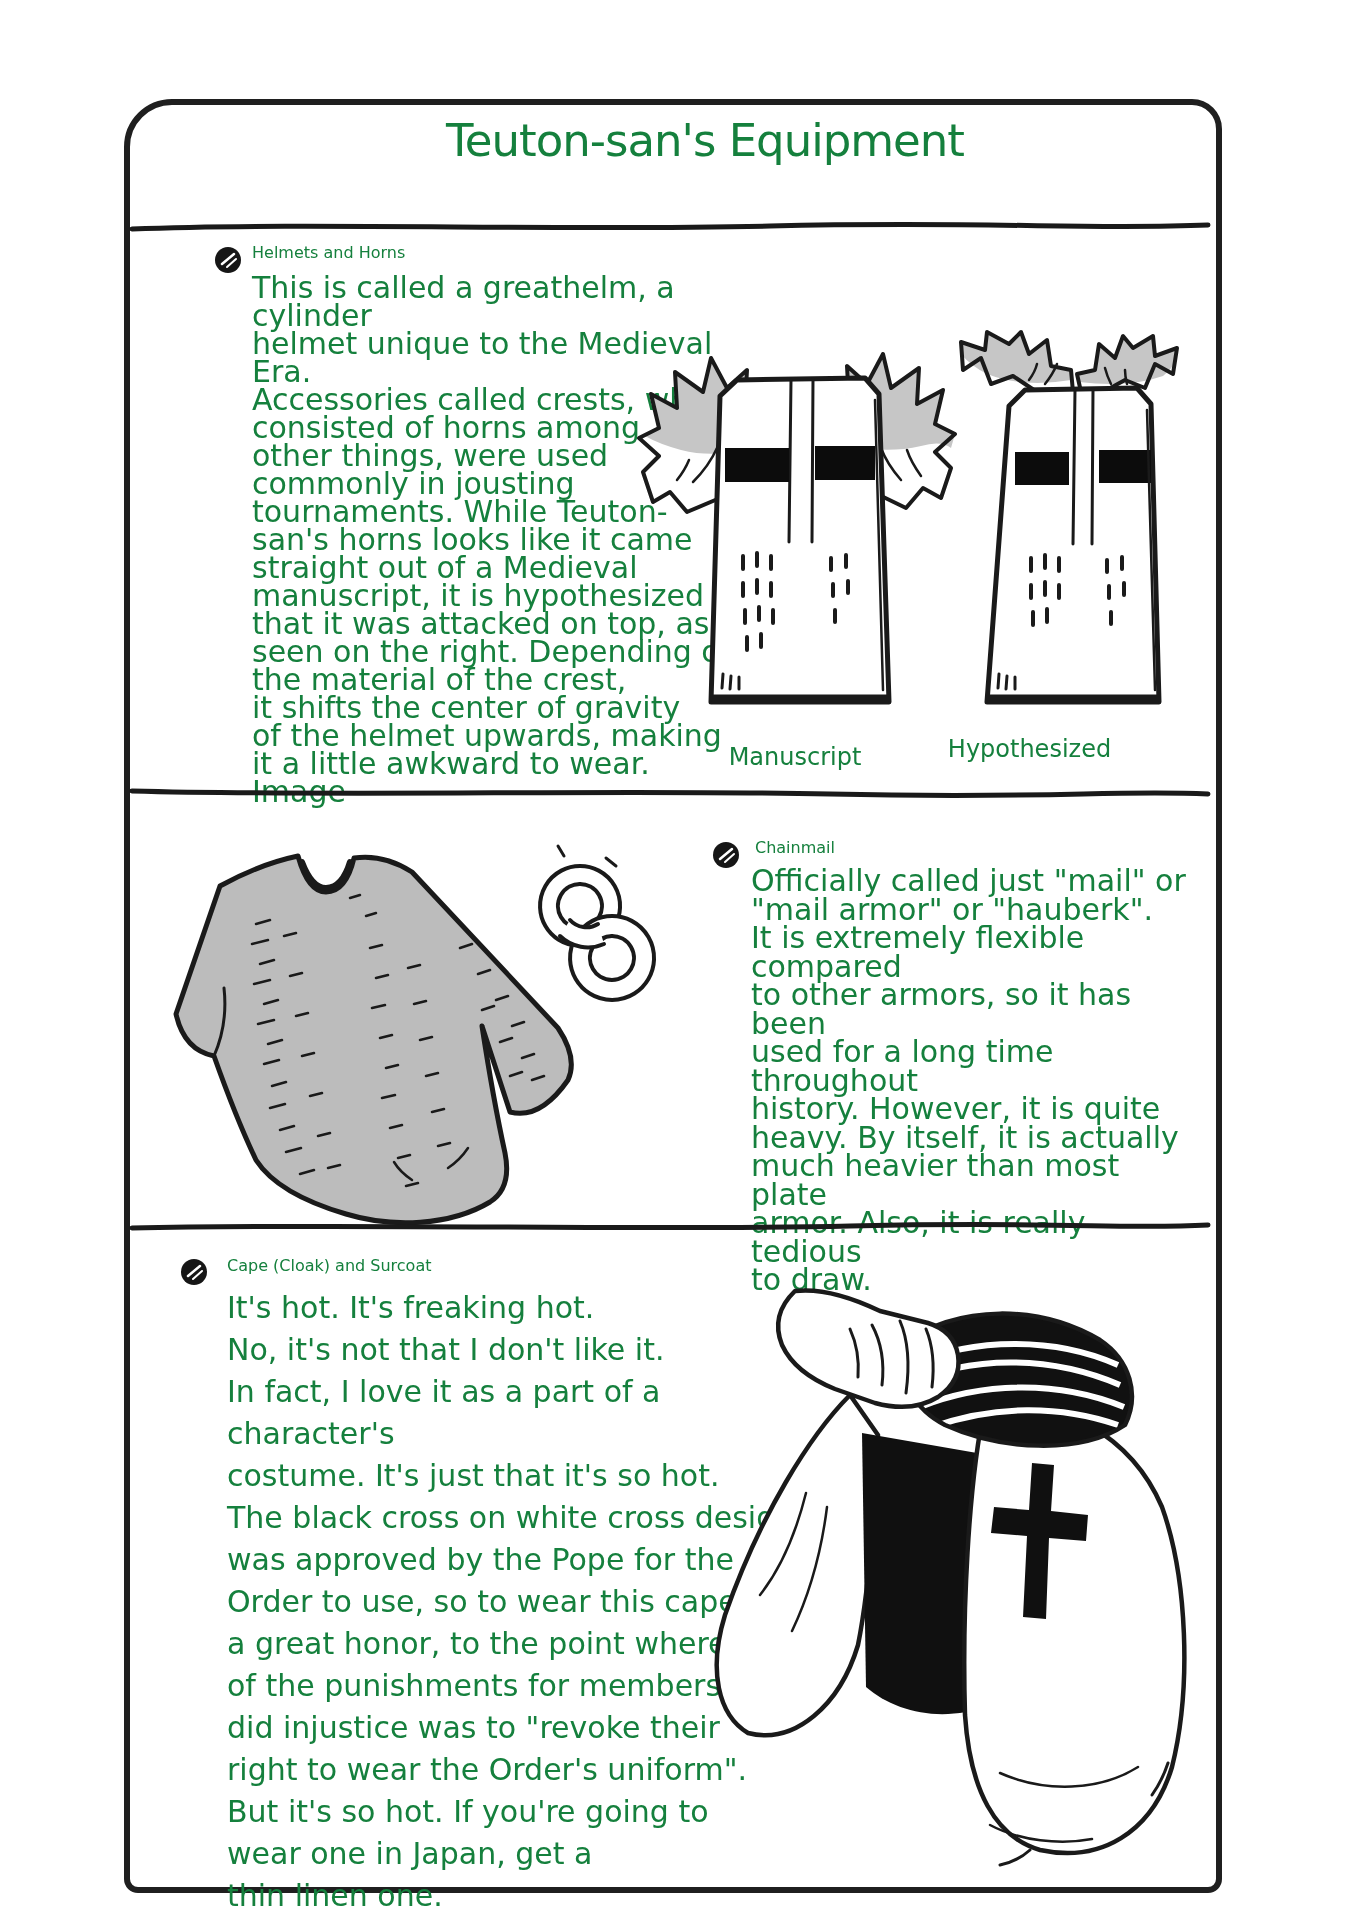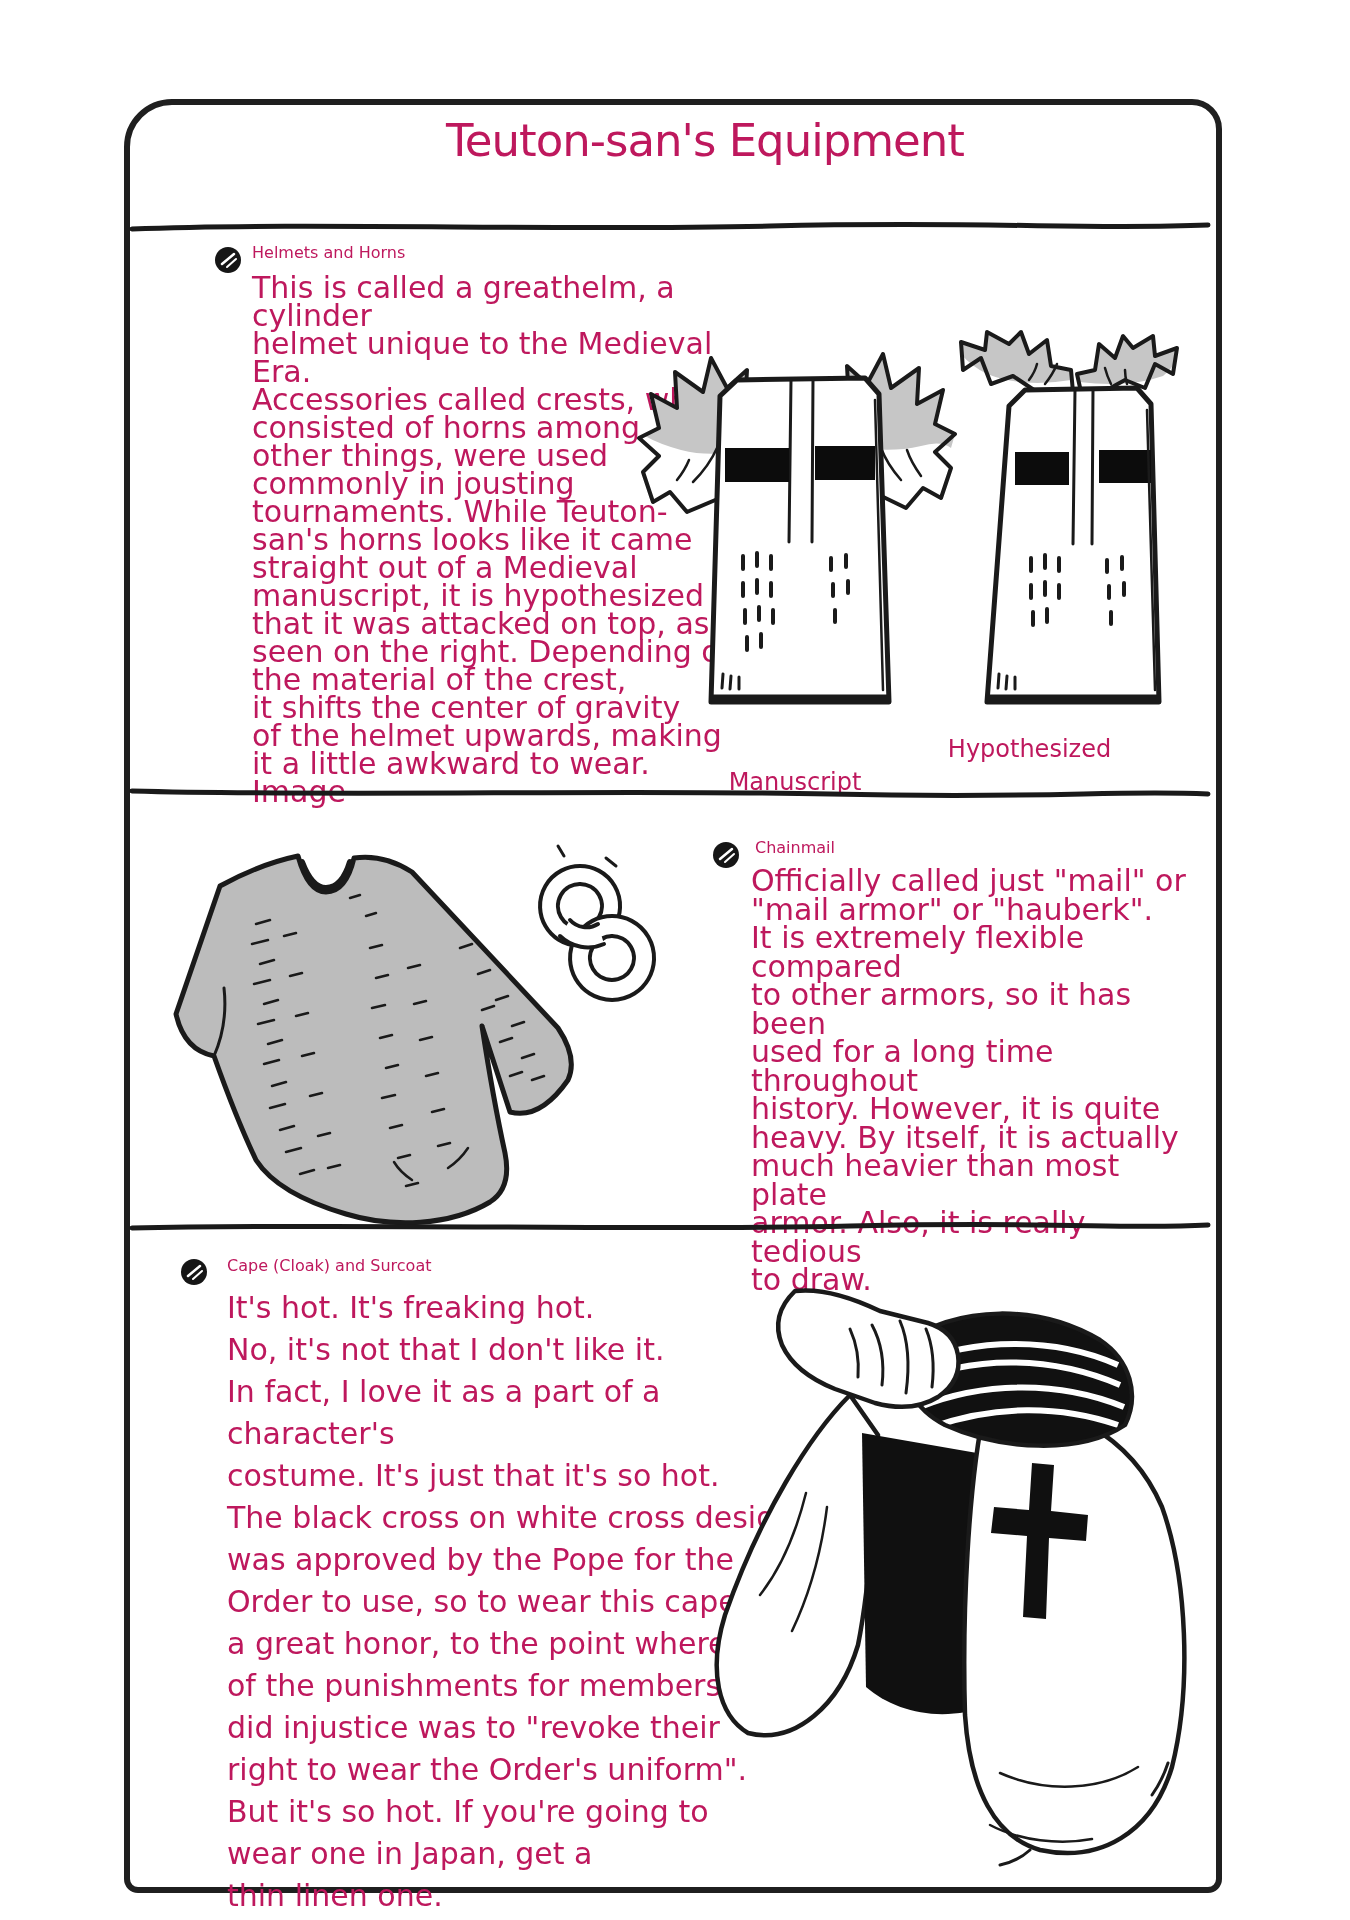--- a/index.html
+++ b/index.html
@@ -1,17 +1,17 @@
 <!DOCTYPE html>
 <html><head>
 <meta charset="utf-8">
 <style>
   html,body{margin:0;padding:0;background:#ffffff;}
   #canvas{position:relative;width:1350px;height:1920px;background:#ffffff;overflow:hidden;
-          font-family:"DejaVu Sans",sans-serif;color:#be185d;}
+          font-family:"DejaVu Sans",sans-serif;color:#15803d;}
   .abs{position:absolute;}
   .frame{border:6px solid #1f1f1f;border-radius:48px 30px 14px 14px;}
   .title{font-size:45px;letter-spacing:-1px;text-align:center;white-space:nowrap;}
   .heading{font-size:16px;white-space:nowrap;}
   .body-text{font-size:30px;white-space:pre-line;}
   .lh1{line-height:28px;}
   .lh2{line-height:28.5px;}
   .lh3{line-height:42px;}
   .caption{font-size:24px;text-align:center;white-space:nowrap;}
   svg{display:block;overflow:visible;}
@@ -120,21 +120,21 @@
                    M484,256 l0,12 M499,253 l0,12
                    M486,282 l0,12"></path>
         </g>
         <path class="ink" stroke-width="2.5" d="M522,80 L530,360"></path>
         <path class="ink" stroke-width="7" d="M364,368 L532,368"></path>
         <path class="ink" stroke-width="3" d="M374,344 l-1,14 M382,346 l-1,13 M390,347 l0,12"></path>
       </g>
     </svg>
   </div>
 
-  <div class="abs caption" style="left:705px;top:768px;width:180px;">Manuscript</div>
+  <div class="abs caption" style="left:705px;top:743px;width:180px;">Manuscript</div>
   <div class="abs caption" style="left:932px;top:735px;width:195px;">Hypothesized</div>
 
   <div class="abs" style="left:130px;top:787px;width:1080px;height:12px;">
     <svg width="1080" height="12">
         <path class="ink" stroke-width="5" d="M2,4 C220,10 480,2 700,7 S 980,3 1078,7"></path>
       </svg>
   </div>
 
   <div class="abs" style="left:160px;top:828px;">
     <svg width="510" height="400" viewBox="0 0 510 400">

